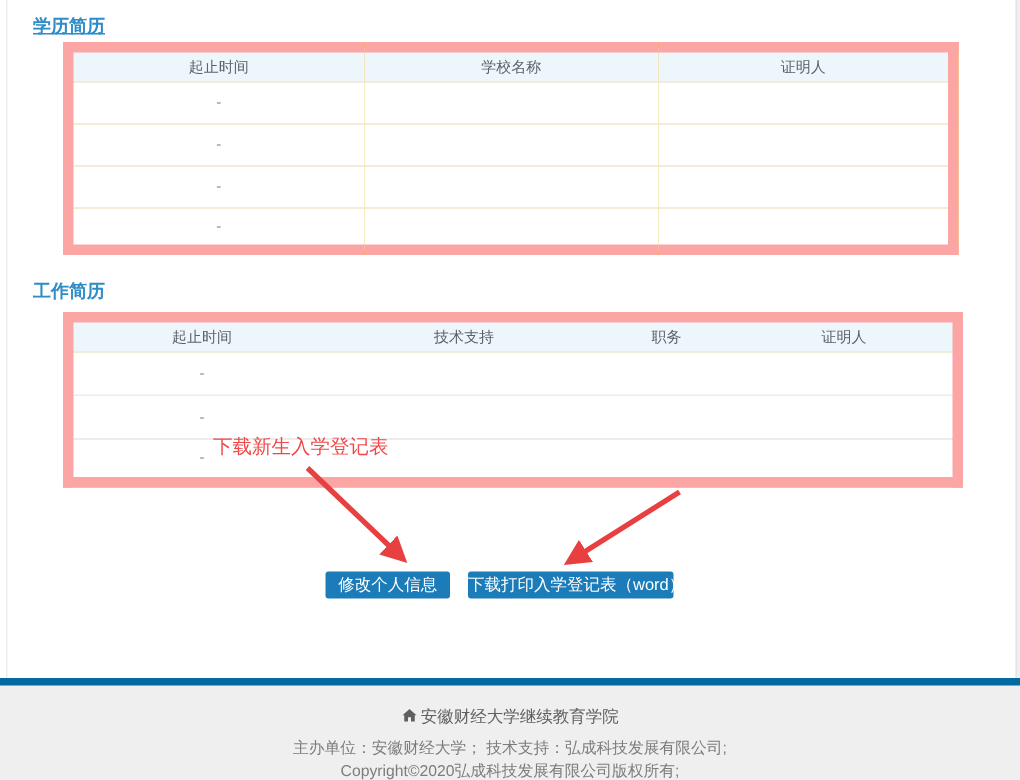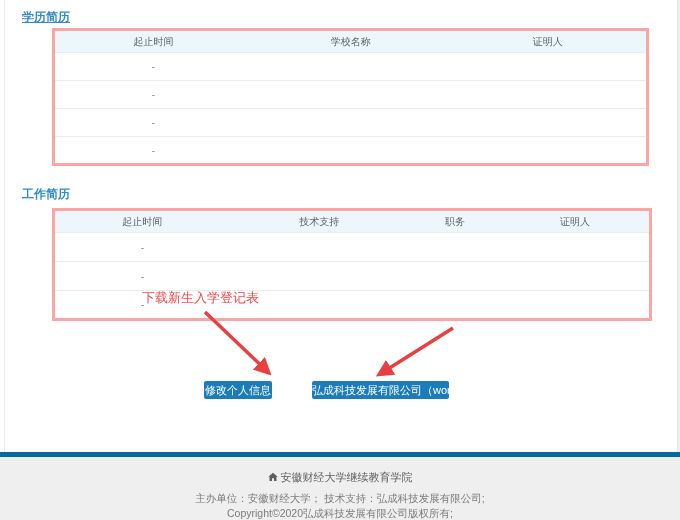--- a/index.html
+++ b/index.html
@@ -7,36 +7,36 @@
   body { font-family:"Liberation Sans","DejaVu Sans",sans-serif; background:#ffffff; }
   .page { position:relative; width:680px; height:520px; overflow:hidden; background:#ffffff; }
 
   .left-edge { position:absolute; left:4px; top:0; width:1px; height:452px; background:#ededed; }
   .right-strip { position:absolute; right:0; top:0; width:3px; height:452px; background:#eef0f0; border-left:1px solid #e4e6e6; }
 
   .section-title { position:absolute; left:22px; font-size:12px; font-weight:bold; color:#2e8cc7; }
   .edu-title { top:9px;text-decoration:underline; }
   .work-title { top:186px; }
 
-  table.data-table { position:absolute; left:52px; border-collapse:collapse; table-layout:fixed; border:3px solid #fca5a5; background:#eab308; }
+  table.data-table { position:absolute; left:42px; border-collapse:collapse; table-layout:fixed; border:7px solid #fca5a5; background:#eab308; }
   .edu-table { top:28px; width:597px; }
   .work-table { top:208px; width:600px; }
   table.data-table th { height:23px; background:#edf6fa; font-weight:normal; font-size:10px; color:#5a626b; text-align:center; border-bottom:1px solid #e7eef2; }
   table.data-table td { font-size:10px; color:#8a8a8a; text-align:center; border-bottom:1px solid #ececec; background:#fff; }
   .edu-table td { height:28px; }
   .work-table td { height:29px; }
 
   .annotation { position:absolute; font-size:13px; color:#f04848; white-space:nowrap; }
   .note1 { left:142px; top:289px; }
   .note2 { left:368px; top:305px; }
 
   .arrow-layer { position:absolute; left:0; top:0; width:680px; height:520px; pointer-events:none; }
 
   .btn { position:absolute; top:381px; height:18px; border:none; border-radius:2px; background:#1b7cb9; color:#ffffff; font-size:11px; line-height:18px; text-align:center; cursor:pointer; font-family:inherit; padding:0; white-space:nowrap; }
-  .btn-edit { left:204px; width:68px; }
+  .btn-edit { left:217px; width:83px; }
   .btn-download { left:312px; width:137px; }
 
   .footer { position:absolute; left:0; top:452px; width:680px; height:68px; background:#efefef; border-top:5px solid #0369a1; text-align:center; padding-top:13px; }
   .footer-line1 { font-size:11px; color:#5f5f5f; margin-bottom:7px; }
   .footer-line1 .home-icon { display:inline-block; width:10px; height:10px; vertical-align:-1px; margin-right:3px; }
   .footer-line1 .home-icon svg { display:block; width:10px; height:10px; fill:#5f5f5f; }
   .footer-line2 { font-size:10.5px; color:#7c7c7c; margin-bottom:1px; }
   .footer-line3 { font-size:10.5px; color:#7c7c7c; }
 </style>
 </head>
@@ -129,21 +129,21 @@
     <defs>
       <marker id="arrowhead" markerWidth="5" markerHeight="5" refX="3.6" refY="2.5" orient="auto" markerUnits="strokeWidth">
         <path d="M0,0 L5,2.5 L0,5 Z" fill="#e84040"></path>
       </marker>
     </defs>
     <line x1="205" y1="312" x2="268" y2="372" stroke="#e84040" stroke-width="3.5" marker-end="url(#arrowhead)"></line>
     <line x1="453" y1="328" x2="380" y2="374" stroke="#e84040" stroke-width="3.5" marker-end="url(#arrowhead)"></line>
   </svg>
 
   <button class="btn btn-edit">修改个人信息</button>
-  <button class="btn btn-download">弘成科技发展有限公司（word）</button>
+  <button class="btn btn-download">下载打印入学登记表（word）</button>
 
   <div class="footer">
     <div class="footer-line1">
       <span class="home-icon">
         <svg viewBox="0 0 16 16">
             <path d="M8 1 L15.5 7.6 L13.6 7.6 L13.6 14.5 L9.6 14.5 L9.6 9.8 L6.4 9.8 L6.4 14.5 L2.4 14.5 L2.4 7.6 L0.5 7.6 Z"></path>
           </svg>
       </span><span>安徽财经大学继续教育学院</span>
     </div>
     <div class="footer-line2">主办单位：安徽财经大学； 技术支持：弘成科技发展有限公司;</div>

